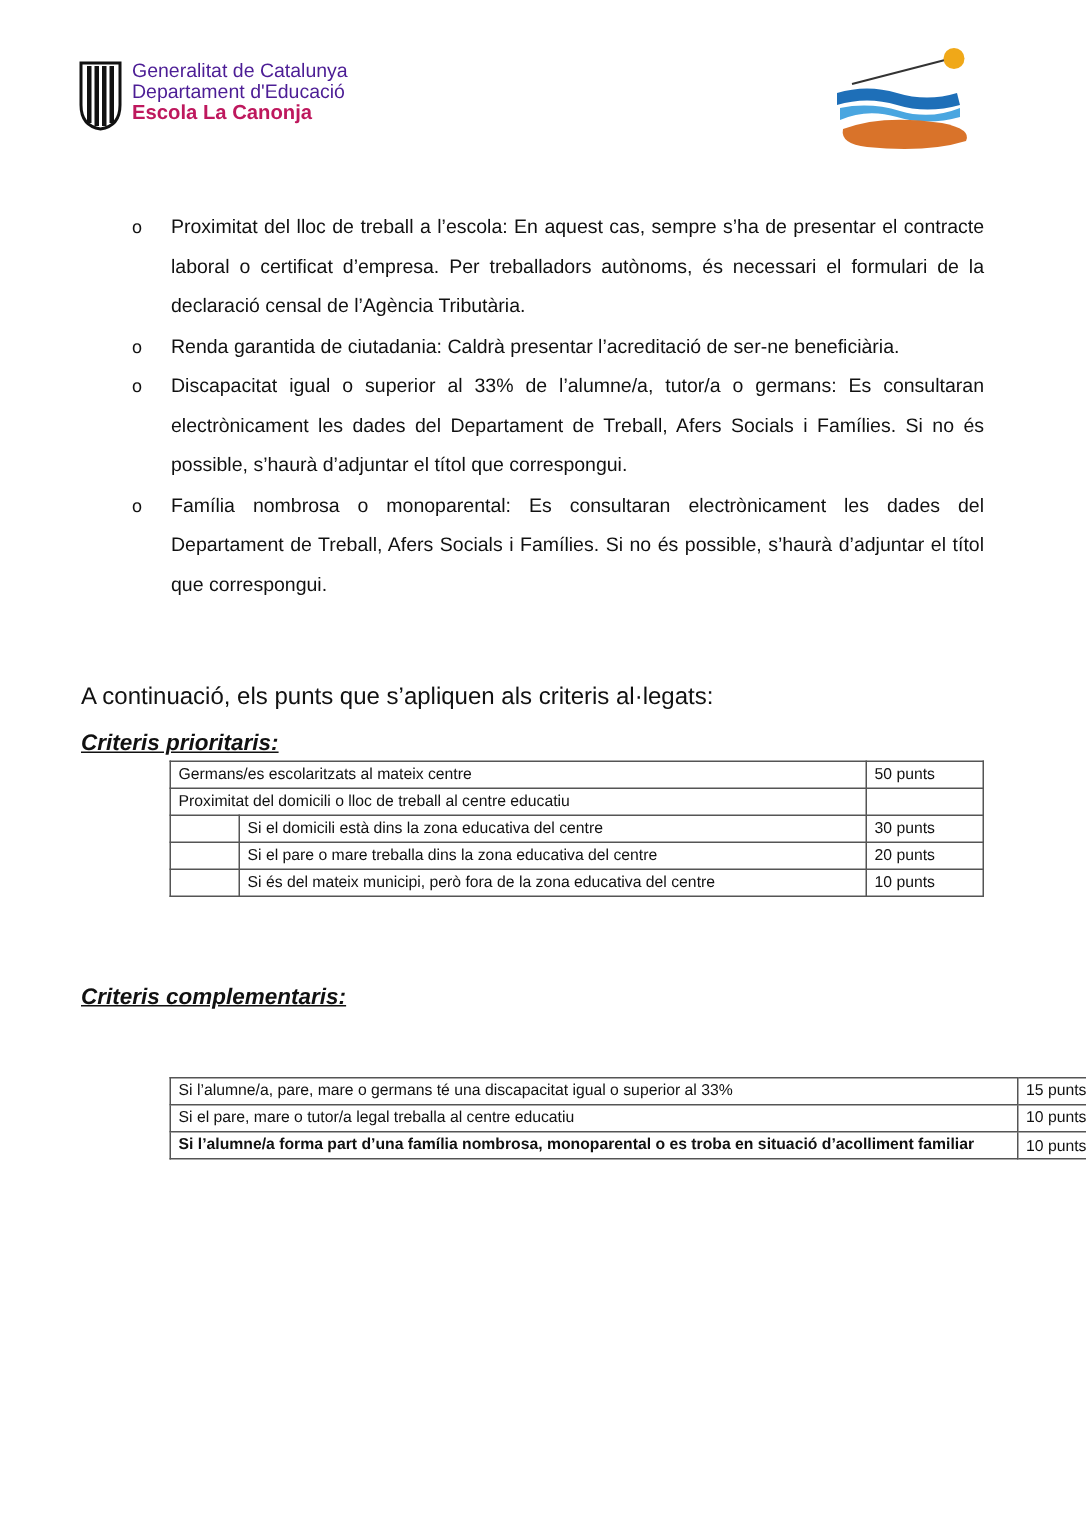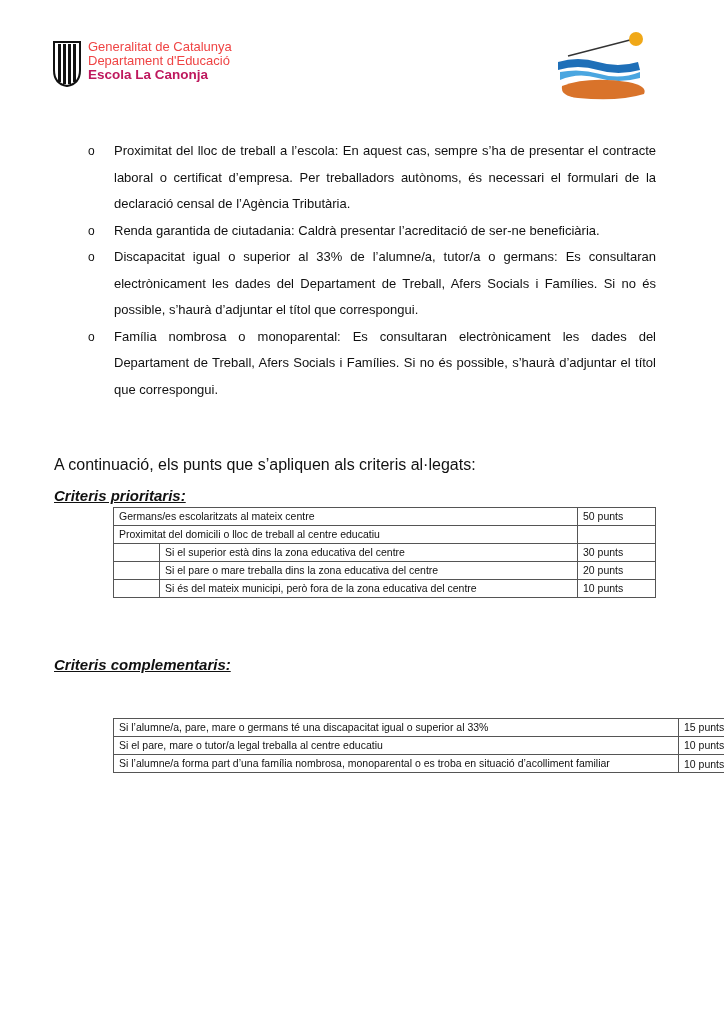--- a/index.html
+++ b/index.html
@@ -2,21 +2,21 @@
 <html><head>
 <meta charset="utf-8">
 <style>
   html, body { margin:0; padding:0; background:#ffffff; }
   body { width:724px; height:1024px; position:relative; overflow:hidden;
          font-family:"Liberation Sans", sans-serif; color:#111; }
   .logo-left { position:absolute; left:52px; top:40px; display:flex; align-items:flex-start; }
   .shield { width:30px; height:48px; position:relative; margin-right:6px; }
   .shield svg { display:block; }
   .org { font-family:"Liberation Sans", sans-serif; line-height:14px; }
-  .org .l1, .org .l2 { font-size:13px; color:#ef4444; }
+  .org .l1, .org .l2 { font-size:13px; color:#4c1d95; }
   .org .l3 { font-size:13.5px; font-weight:bold; color:#be185d; }
   .logo-right { position:absolute; left:548px; top:26px; width:130px; height:80px; }
   .bullets { position:absolute; left:88px; top:138px; width:568px;
              font-family:"Liberation Sans", sans-serif; font-size:13px; line-height:26.5px; }
   .bullet { position:relative; padding-left:26px; text-align:justify; }
   .bullet .mark { position:absolute; left:0; top:0; font-size:12px; }
   .intro { position:absolute; left:54px; top:456px; font-size:16px; }
   .sec-title { position:absolute; left:54px; font-size:15px; font-weight:bold; font-style:italic; text-decoration:underline; }
   table.crit { position:absolute; left:113px; border-collapse:collapse; font-size:10.5px;border-radius:25px; }
   table.crit td { border:1px solid #555; padding:2px 5px; vertical-align:top; height:18px; box-sizing:border-box; }
@@ -80,21 +80,21 @@
       <tr>
     <td colspan="2">Germans/es escolaritzats al mateix centre</td>
     <td class="pts">50 punts</td>
   </tr>
   <tr>
     <td colspan="2">Proximitat del domicili o lloc de treball al centre educatiu</td>
     <td class="pts"></td>
   </tr>
   <tr>
     <td class="blank"></td>
-    <td>Si el superior està dins la zona educativa del centre</td>
+    <td>Si el domicili està dins la zona educativa del centre</td>
     <td class="pts">30 punts</td>
   </tr>
   <tr>
     <td class="blank"></td>
     <td>Si el pare o mare treballa dins la zona educativa del centre</td>
     <td class="pts">20 punts</td>
   </tr>
   <tr>
     <td class="blank"></td>
     <td>Si és del mateix municipi, però fora de la zona educativa del centre</td>
@@ -108,17 +108,17 @@
   <tbody>
       <tr>
     <td>Si l’alumne/a, pare, mare o germans té una discapacitat igual o superior al 33%</td>
     <td class="pts">15 punts</td>
   </tr>
   <tr>
     <td>Si el pare, mare o tutor/a legal treballa al centre educatiu</td>
     <td class="pts">10 punts</td>
   </tr>
   <tr>
-    <td style="line-height:13px;">Si l’alumne/a forma part d’una família nombrosa, monoparental o es troba en situació d’acolliment familiar</td>
+    <td style="line-height:13px;font-weight:bold;">Si l’alumne/a forma part d’una família nombrosa, monoparental o es troba en situació d’acolliment familiar</td>
     <td class="pts" style="vertical-align:middle;">10 punts</td>
   </tr>
 </tbody>
   </table>
 
 </body></html>

